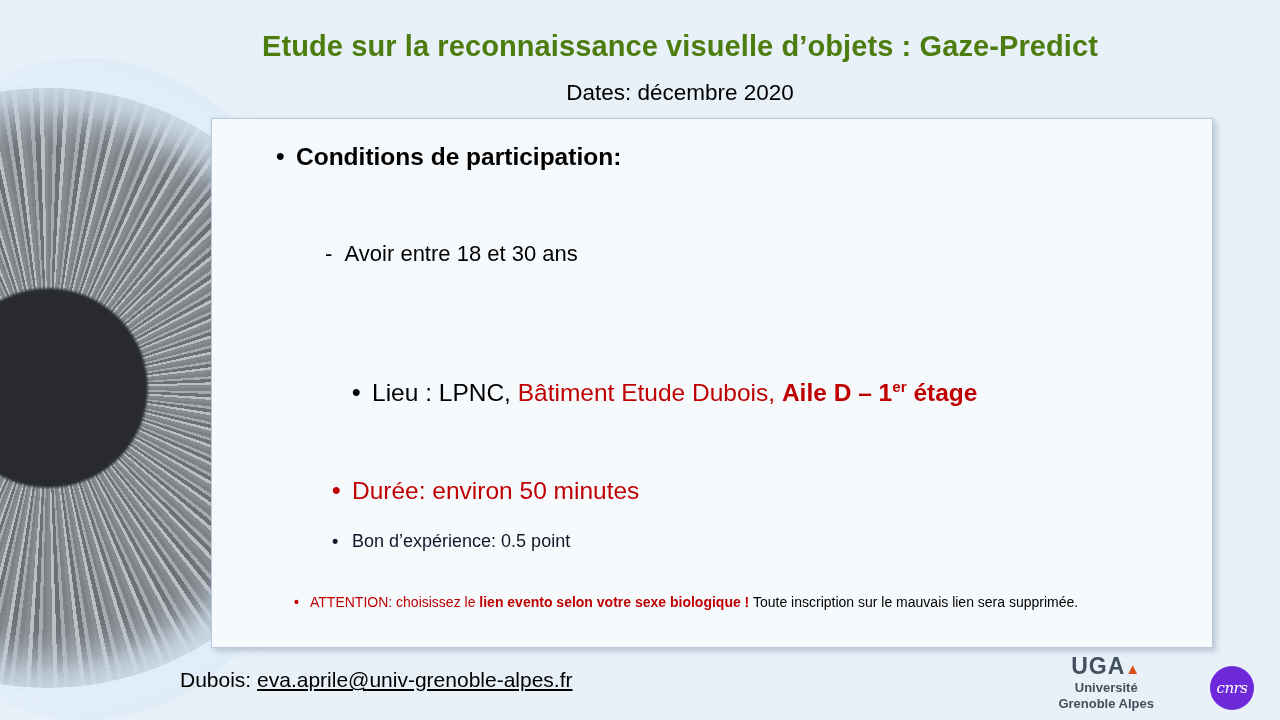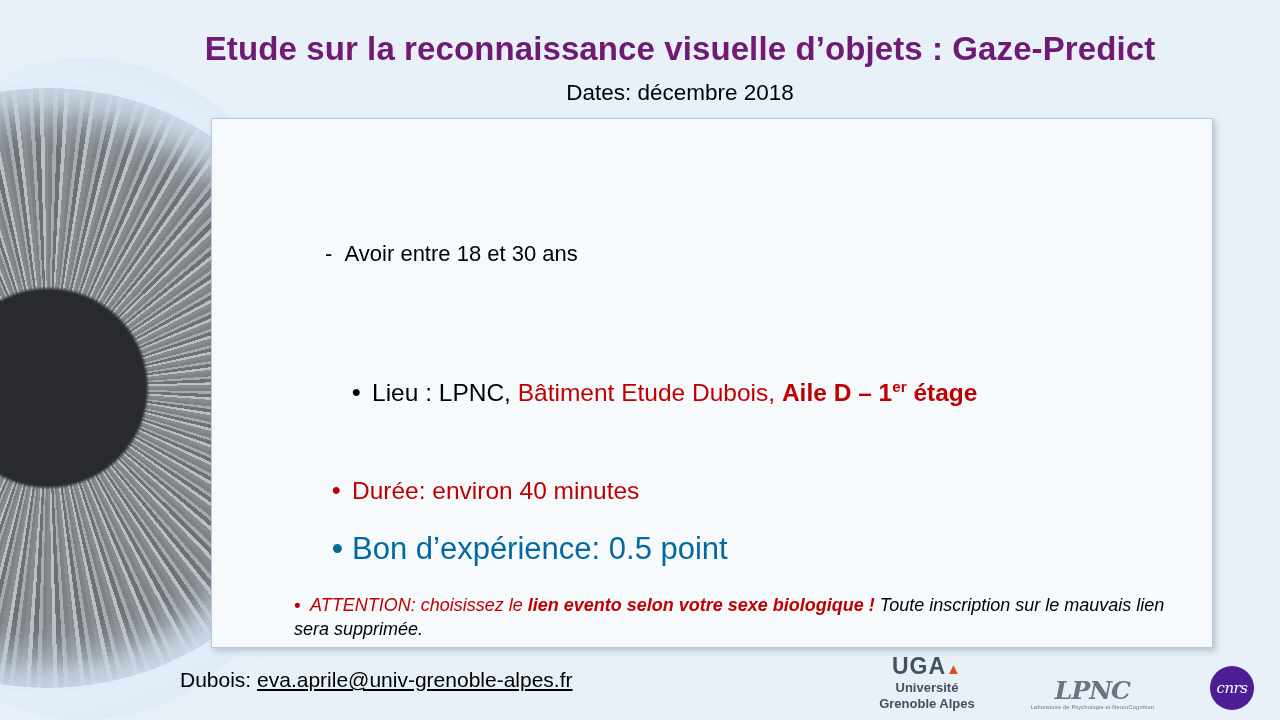--- a/index.html
+++ b/index.html
@@ -70,23 +70,23 @@
     box-shadow: 0 0 0 6px rgba(225,238,250,0.8), 0 0 28px 18px rgba(232,242,252,0.9);
   }
 
   
   .title {
     position: absolute;
     left: 170px;
     top: 30px;
     width: 1020px;
     text-align: center;
-    font-size: 33px;
-    font-weight: bold;
-    color: #701a75;
+    font-size: 29px;
+    font-weight: bold;
+    color: #4d7c0f;
     letter-spacing: 0.1px;
   }
   .subtitle {
     position: absolute;
     left: 170px;
     top: 80px;
     width: 1020px;
     text-align: center;
     font-size: 22.5px;
     color: #000;
@@ -141,31 +141,30 @@
 
   .duree {
     left: 120px;
     top: 358px;
     font-size: 24.5px;
     color: #c00000;
   }
   .bon {
     left: 120px;
     top: 412px;
-    font-size: 31px;
-    color: #0369a1;
+    font-size: 18px;
+    color: #0f172a;
   }
 
   .attention {
     left: 82px;
     top: 474px;
     width: 900px;
-    font-size: 18px;
+    font-size: 14px;
     line-height: 1.35;
-    font-style: italic;
   }
   .attention .lead { color: #c00000; }
 
   
   .contact {
     position: absolute;
     left: 180px;
     top: 668px;
     font-size: 21px;
     color: #000;
@@ -222,21 +221,21 @@
   .logo-lpnc .lpnc-sub {
     font-size: 5.6px;
     letter-spacing: 0.2px;
     margin-top: 2px;
     color: #6b7480;
   }
   .logo-cnrs {
     width: 44px;
     height: 44px;
     border-radius: 50%;
-    background: #4c1d95;
+    background: #6d28d9;
     color: #fff;
     display: flex;
     align-items: center;
     justify-content: center;
     font-family: "DejaVu Serif", serif;
     font-style: italic;
     font-size: 15px;
     letter-spacing: -0.5px;
   }
 </style>
@@ -244,37 +243,40 @@
 <body>
 
 <div class="eye-wrap">
   <div class="eye"></div>
   <div class="eye-inner-shade"></div>
   <div class="eye-edge"></div>
   <div class="eye-glow"></div>
 </div>
 
 <div class="title">Etude sur la reconnaissance visuelle d’objets : Gaze-Predict</div>
-<div class="subtitle">Dates: décembre 2018</div>
+<div class="subtitle">Dates: décembre 2020</div>
 
 <div class="panel">
 
+  <div class="block cond-head">
+    <span class="bullet-dot">•</span><span>Conditions de participation:</span>
+  </div>
 
 
   <div class="block dash-line l2">
     <span>-</span>&nbsp;&nbsp;<span>Avoir entre 18 et 30 ans</span>
   </div>
 
 
   <div class="block lieu">
     <span class="bullet-dot">•</span><span>Lieu : </span><span>LPNC, </span><span class="red">Bâtiment Etude Dubois, </span><span class="red bold">Aile D – 1</span><sup class="red bold">er</sup><span class="red bold"> étage</span>
   </div>
 
   <div class="block duree">
-    <span class="bullet-dot">•</span><span>Durée: environ 40 minutes</span>
+    <span class="bullet-dot">•</span><span>Durée: environ 50 minutes</span>
   </div>
 
   <div class="block bon">
     <span class="bullet-dot">•</span><span>Bon d’expérience:  0.5 point</span>
   </div>
 
   <div class="block attention">
     <span class="bullet-dot lead" style="width:16px">•</span><span class="lead">ATTENTION:  choisissez le </span><span class="lead bold">lien evento selon votre sexe biologique</span><span class="lead bold"> !</span><span> Toute inscription sur le mauvais lien sera supprimée.</span>
   </div>
 
@@ -286,21 +288,17 @@
 
 <div class="logos">
   <div class="logo-uga">
     <div class="uga-main">
       <span>UGA</span><span class="tri">▲</span>
     </div>
     <div class="uga-sub">Université</div>
     <div class="uga-sub">Grenoble Alpes</div>
   </div>
 
-  <div class="logo-lpnc">
-    <div class="lpnc-main">LPNC</div>
-    <div class="lpnc-sub">Laboratoire de Psychologie et NeuroCognition</div>
-  </div>
 
   <div class="logo-cnrs">
     <span>cnrs</span>
   </div>
 </div>
 
 </body></html>

